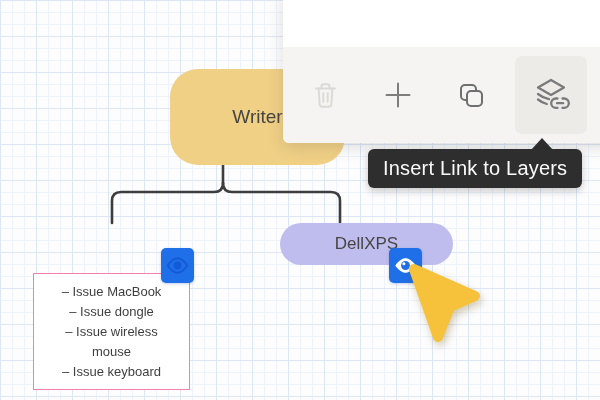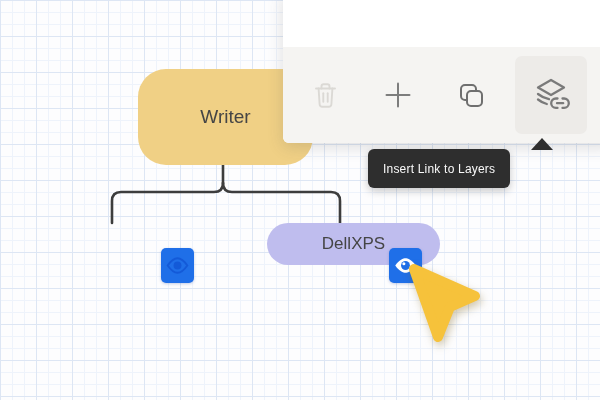--- a/index.html
+++ b/index.html
@@ -9,25 +9,25 @@
     background-color:#fdfdfe;
     background-image:
       linear-gradient(to right,#dde6f4 1px,transparent 1px),
       linear-gradient(to bottom,#dde6f4 1px,transparent 1px),
       linear-gradient(to right,#eef3fb 1px,transparent 1px),
       linear-gradient(to bottom,#eef3fb 1px,transparent 1px);
     background-size:36px 36px,36px 36px,12px 12px,12px 12px;
   }
   .node{
     position:absolute;display:flex;align-items:center;justify-content:center;
-    color:#454545;font-weight:500;
+    color:#454545;font-weight:500;margin-left:32px;
   }
   #node-writer{left:138px;top:69px;width:175px;height:96px;border-radius:28px;font-size:19px;}
   #node-macbook{left:17px;top:223px;width:178px;height:44px;border-radius:22px;font-size:17px;}
-  #node-dellxps{left:267px;top:223px;width:173px;height:42px;border-radius:21px;font-size:17px;}
+  #node-dellxps{left:248px;top:223px;width:173px;height:42px;border-radius:21px;font-size:17px;}
   #connectors{position:absolute;left:0;top:0;pointer-events:none;}
 
   #note-box{
     position:absolute;left:33px;top:273px;width:157px;height:117px;
     background:#ffffff;border:1.5px solid #f480ae;box-sizing:border-box;
     display:flex;flex-direction:column;align-items:center;justify-content:center;
   }
   .note-line{font-size:13px;line-height:20px;color:#3f3f3f;text-align:center;max-width:122px;}
 
   .eye-badge{
@@ -57,21 +57,21 @@
   #btn-duplicate{margin-left:17px;}
   #btn-link-layers{
     margin-left:16px;width:72px;height:78px;background:#edebe8;border-radius:7px;
   }
   .tool-btn svg{display:block;}
 
   #tooltip{
     position:absolute;left:368px;top:149px;height:39px;
     background:#2e2e2e;color:#fafafa;border-radius:6px;
     display:flex;align-items:center;padding:0 15px;
-    font-size:12px;letter-spacing:.2px;white-space:nowrap;
+    font-size:20px;letter-spacing:.2px;white-space:nowrap;
     box-shadow:0 3px 8px rgba(0,0,0,.22);
   }
   #tooltip-arrow{
     position:absolute;left:531px;top:138px;width:0;height:0;
     border-left:11px solid transparent;border-right:11px solid transparent;
     border-bottom:12px solid #2e2e2e;
   }
   #cursor{position:absolute;left:0;top:0;pointer-events:none;
     filter:drop-shadow(2px 4px 4px rgba(110,80,0,.30));}
 </style>
@@ -90,20 +90,26 @@
 
   <div class="node" id="node-writer" style="background: rgb(240, 208, 133);">
     <span>Writer</span>
   </div>
 
 
   <div class="node" id="node-dellxps" style="background: rgb(191, 189, 238);">
     <span>DellXPS</span>
   </div>
 
+  <div id="note-box">
+    <div class="note-line">– Issue MacBook</div>
+    <div class="note-line">– Issue dongle</div>
+    <div class="note-line">– Issue wireless mouse</div>
+    <div class="note-line">– Issue keyboard</div>
+  </div>
 
   <div class="eye-badge" id="eye-badge-macbook" style="background: rgb(31, 111, 232);">
     <svg width="29" height="29" viewBox="0 0 33 34">
       <path d="M5 17 C9.5 10.5 14 8.5 16.5 8.5 C19 8.5 23.5 10.5 28 17 C23.5 23.5 19 25.5 16.5 25.5 C14 25.5 9.5 23.5 5 17 Z" fill="none" stroke="#0e4fd0" stroke-opacity="0.65" stroke-width="2.2"></path>
       <circle cx="16.5" cy="17" r="4.6" fill="#0e4fd0" fill-opacity="0.65"></circle>
     </svg>
   </div>
 
   <div class="eye-badge" id="eye-badge-dellxps" style="background: rgb(31, 111, 232);">
     <svg width="29" height="29" viewBox="0 0 33 34">

